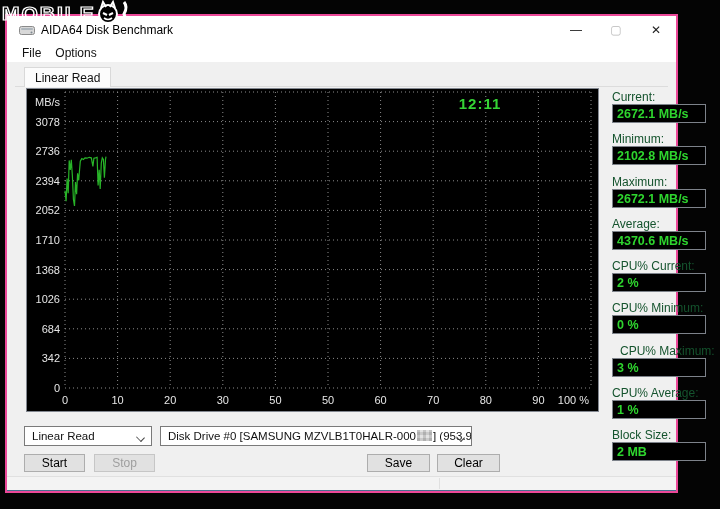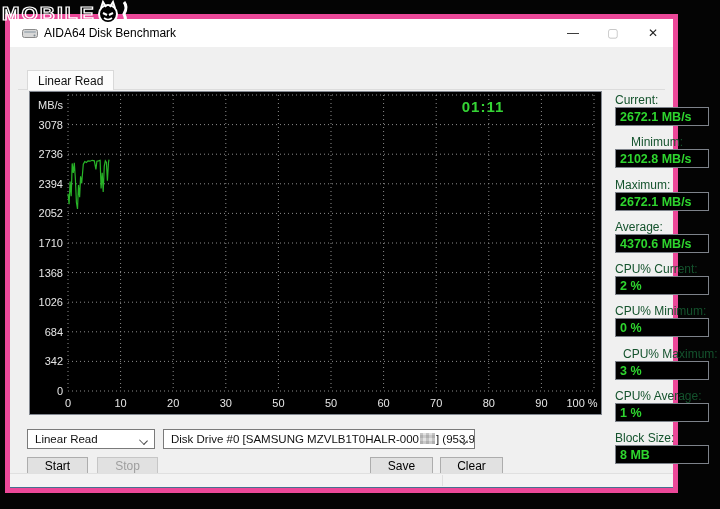--- a/index.html
+++ b/index.html
@@ -6,21 +6,21 @@
   html,body { width:720px; height:509px; overflow:hidden; }
   body { background:#040404; font-family:"Liberation Sans", sans-serif; position:relative; }
 
   
   .logo { position:absolute; top:1px; left:2px; z-index:20; display:flex; align-items:center; height:26px; }
   .logo-text { font-weight:bold; font-size:21px; letter-spacing:2px; color:transparent;
     -webkit-text-stroke:1.4px #ffffff; transform:scaleY(.88); }
 
   
   .window { position:absolute; left:5px; top:14px; width:673px; height:479px;
-    background:#f0f0f0; border:5px solid #ec4899; }
+    background:#f0f0f0; border:2px solid #ec4899; }
 
   .titlebar { position:absolute; top:0; left:0; right:0; height:28px; background:#ffffff; display:flex; align-items:center; }
   .title-icon { margin-left:12px; margin-right:6px; display:inline-flex; }
   .title-text { font-size:12px; color:#000; }
   .winbtns { position:absolute; right:0; top:0; height:28px; display:flex; }
   .winbtn { width:40px; height:28px; display:flex; align-items:center; justify-content:center;
     font-size:12px; color:#222; background:transparent; border:0; }
   .winbtn.disabled { color:#b9b9b9; }
 
   .menubar { position:absolute; top:28px; left:0; right:0; height:18px; background:#ffffff;
@@ -95,20 +95,24 @@
       </svg>
     </span>
     <span class="title-text">AIDA64 Disk Benchmark</span>
     <div class="winbtns">
       <button class="winbtn">—</button>
       <button class="winbtn disabled">▢</button>
       <button class="winbtn">✕</button>
     </div>
   </div>
 
+  <div class="menubar">
+    <span class="menu-item">File</span>
+    <span class="menu-item">Options</span>
+  </div>
 
   <div class="tab">Linear Read</div>
   <div class="tabline"></div>
 
   <div class="chart">
     <svg id="grid-svg" width="571" height="322">
         <line x1="38" y1="299.0" x2="564" y2="299.0" stroke="#8c8c8c" stroke-width="1" stroke-dasharray="1 3"></line>
         <line x1="38" y1="269.4" x2="564" y2="269.4" stroke="#8c8c8c" stroke-width="1" stroke-dasharray="1 3"></line>
         <line x1="38" y1="239.8" x2="564" y2="239.8" stroke="#8c8c8c" stroke-width="1" stroke-dasharray="1 3"></line>
         <line x1="38" y1="210.2" x2="564" y2="210.2" stroke="#8c8c8c" stroke-width="1" stroke-dasharray="1 3"></line>
@@ -126,21 +130,21 @@
         <line x1="248.4" y1="3" x2="248.4" y2="299" stroke="#8c8c8c" stroke-width="1" stroke-dasharray="1 3"></line>
         <line x1="301.0" y1="3" x2="301.0" y2="299" stroke="#8c8c8c" stroke-width="1" stroke-dasharray="1 3"></line>
         <line x1="353.6" y1="3" x2="353.6" y2="299" stroke="#8c8c8c" stroke-width="1" stroke-dasharray="1 3"></line>
         <line x1="406.2" y1="3" x2="406.2" y2="299" stroke="#8c8c8c" stroke-width="1" stroke-dasharray="1 3"></line>
         <line x1="458.8" y1="3" x2="458.8" y2="299" stroke="#8c8c8c" stroke-width="1" stroke-dasharray="1 3"></line>
         <line x1="511.4" y1="3" x2="511.4" y2="299" stroke="#8c8c8c" stroke-width="1" stroke-dasharray="1 3"></line>
         <line x1="564.0" y1="3" x2="564.0" y2="299" stroke="#8c8c8c" stroke-width="1" stroke-dasharray="1 3"></line>
         <polyline points="38.0,101.7 39.1,112.1 40.1,89.5 41.2,104.3 42.2,71.4 43.3,80.9 44.3,70.9 45.4,87.0 46.4,110.3 47.5,117.0 48.5,93.0 49.6,105.1 50.6,84.4 51.7,91.3 53.3,72.2 54.8,69.6 56.4,70.5 58.0,68.8 60.1,69.2 62.2,68.3 64.3,68.8 65.9,77.4 66.9,69.2 68.5,68.8 70.1,68.3 71.1,96.5 72.2,80.9 73.2,99.9 74.3,74.0 75.3,68.8 76.4,70.5 77.4,88.7 78.5,70.5 79.0,67.7" fill="none" stroke="#28b428" stroke-width="1.2"></polyline>
       </svg>
     <div class="ylabel">MB/s</div>
-    <div class="timer">01:11</div>
+    <div class="timer">12:11</div>
     <div id="ticks">
         <div class="tick tick-y" style="top: 293px;">0</div>
         <div class="tick tick-y" style="top: 263.4px;">342</div>
         <div class="tick tick-y" style="top: 233.8px;">684</div>
         <div class="tick tick-y" style="top: 204.2px;">1026</div>
         <div class="tick tick-y" style="top: 174.6px;">1368</div>
         <div class="tick tick-y" style="top: 145px;">1710</div>
         <div class="tick tick-y" style="top: 115.4px;">2052</div>
         <div class="tick tick-y" style="top: 85.8px;">2394</div>
         <div class="tick tick-y" style="top: 56.2px;">2736</div>
@@ -148,43 +152,43 @@
         <div class="tick tick-x" style="left: 16px;">0</div>
         <div class="tick tick-x" style="left: 68.6px;">10</div>
         <div class="tick tick-x" style="left: 121.2px;">20</div>
         <div class="tick tick-x" style="left: 173.8px;">30</div>
         <div class="tick tick-x" style="left: 226.4px;">50</div>
         <div class="tick tick-x" style="left: 279px;">50</div>
         <div class="tick tick-x" style="left: 331.6px;">60</div>
         <div class="tick tick-x" style="left: 384.2px;">70</div>
         <div class="tick tick-x" style="left: 436.8px;">80</div>
         <div class="tick tick-x" style="left: 489.4px;">90</div>
-        <div class="tick tick-x" style="left: 530px;">100 %</div>
+        <div class="tick tick-x" style="left: 518px; text-align: right;">100 %</div>
       </div>
   </div>
 
   <div class="stats" id="stats-panel">
       <div class="stat-label" style="top: 74px; left: 0px;">Current:</div>
       <div class="stat-box" style="top: 88px; left: 0px;">2672.1 MB/s</div>
-      <div class="stat-label" style="top: 116px; left: 16px;">Minimum:</div>
+      <div class="stat-label" style="top: 116px; left: 0px;">Minimum:</div>
       <div class="stat-box" style="top: 130px; left: 0px;">2102.8 MB/s</div>
       <div class="stat-label" style="top: 159px; left: 0px;">Maximum:</div>
       <div class="stat-box" style="top: 173px; left: 0px;">2672.1 MB/s</div>
       <div class="stat-label" style="top: 201px; left: 0px;">Average:</div>
       <div class="stat-box" style="top: 215px; left: 0px;">4370.6 MB/s</div>
       <div class="stat-label" style="top: 243px; left: 0px;">CPU% Current:</div>
       <div class="stat-box" style="top: 257px; left: 0px;">2 %</div>
       <div class="stat-label" style="top: 285px; left: 0px;">CPU% Minimum:</div>
       <div class="stat-box" style="top: 299px; left: 0px;">0 %</div>
       <div class="stat-label" style="top: 328px; left: 8px;">CPU% Maximum:</div>
       <div class="stat-box" style="top: 342px; left: 0px;">3 %</div>
       <div class="stat-label" style="top: 370px; left: 0px;">CPU% Average:</div>
       <div class="stat-box" style="top: 384px; left: 0px;">1 %</div>
       <div class="stat-label" style="top: 412px; left: 0px;">Block Size:</div>
-      <div class="stat-box" style="top: 426px; left: 0px;">8 MB</div>
+      <div class="stat-box" style="top: 426px; left: 0px;">2 MB</div>
     </div>
 
   <div class="combo" style="left:17px; top:410px; width:128px;">
     <span>Linear Read</span>
     <span class="chev"></span>
   </div>
 
   <div class="combo" style="left:153px; top:410px; width:312px;">
     <span><span>Disk Drive #0  [SAMSUNG MZVLB1T0HALR-000</span><span class="redact"></span><span>]  (953.9 GB)</span></span>
     <span class="chev"></span>

